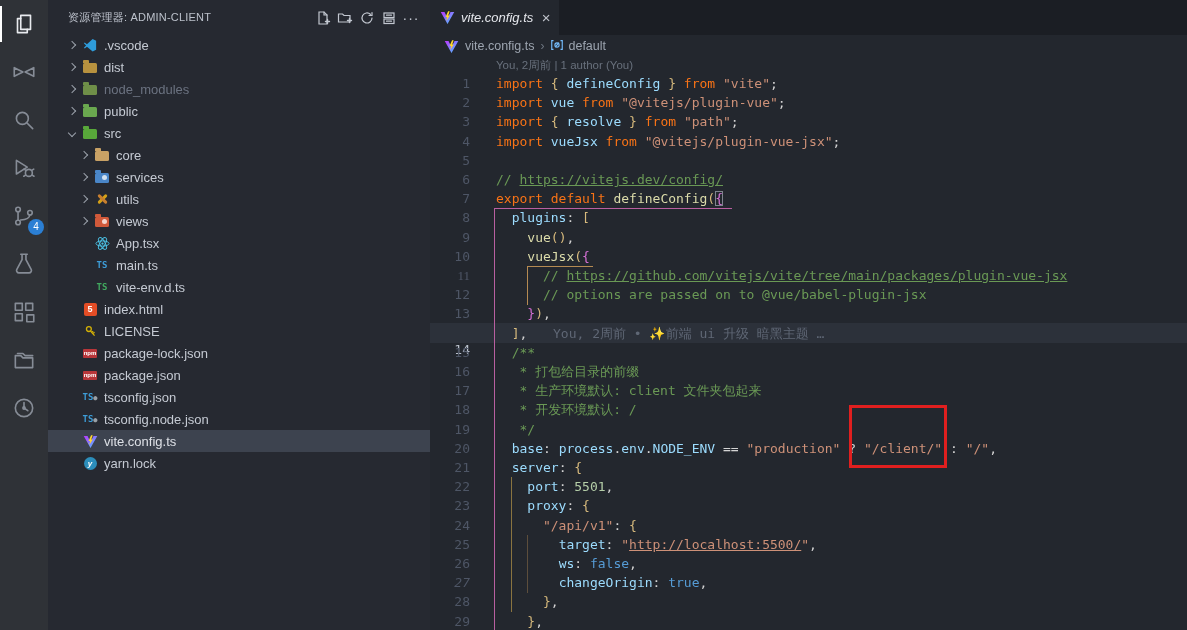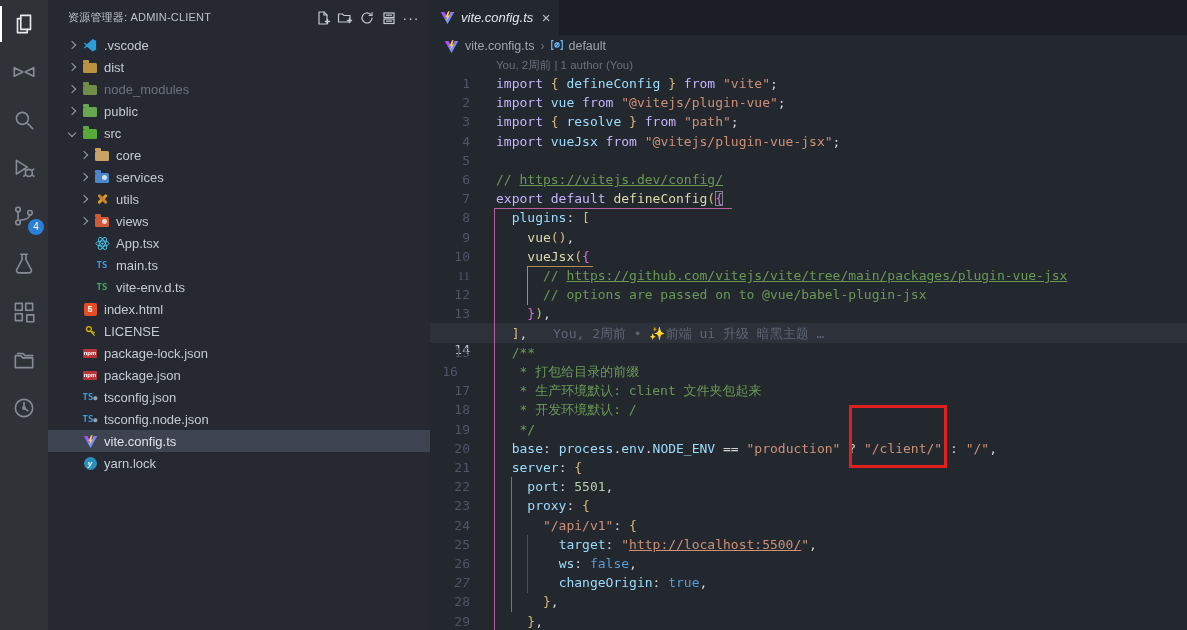--- a/index.html
+++ b/index.html
@@ -48,21 +48,21 @@
   #editor{position:absolute;left:430px;right:0;top:35px;bottom:0;background:#23272e;overflow:hidden;z-index:2;font-family:"DejaVu Sans Mono",monospace;}
   #breadcrumb{height:22px;display:flex;align-items:center;padding-left:14px;font-family:"Liberation Sans",sans-serif;font-size:12.5px;color:#9da5b0;}
   #breadcrumb .sep{margin:0 6px;color:#6e7680;font-size:12px;}
   #breadcrumb .bc{cursor:pointer;}
   #codelens{position:absolute;left:66px;top:23px;font-family:"Liberation Sans",sans-serif;font-size:11.5px;color:#68707c;}
   #cur-line{position:absolute;left:0;right:0;height:20px;background:#2c313a;}
   .gut{position:absolute;left:0;width:40px;text-align:right;font-size:13px;line-height:19.2px;color:#4e5666;}
   .gut.cur{color:#bac1cc;margin-top:16px;}
   .cl{position:absolute;left:66px;font-size:13px;line-height:19.2px;white-space:pre;color:#d4d4d4;}
   
-  .kw{color:#c4b5fd;} .vr{color:#9cdcfe;} .fn{color:#dcdcaa;} .st{color:#ce9178;}
+  .kw{color:#f97316;} .vr{color:#9cdcfe;} .fn{color:#dcdcaa;} .st{color:#ce9178;}
   .cm{color:#6a9955;} .nm{color:#b5cea8;} .bl{color:#569cd6;} .pn{color:#d4d4d4;}
   .op{color:#d4d4d4;} .b1{color:#d7ba7d;} .b2{color:#d670d6;}
   .u{text-decoration:underline;} .bx{outline:1px solid #7f848e;outline-offset:-1px;}
   
   .vguide{position:absolute;width:1px;}
   .hguide{position:absolute;height:1px;}
   #blame{position:absolute;left:123px;font-size:13px;line-height:19.2px;color:#5f6775;white-space:pre;}
   #redbox{position:absolute;left:419px;top:370px;width:92px;height:57px;border:3px solid #e01f1f;z-index:9;}
   
   .msvg{display:block;}
@@ -426,21 +426,21 @@
       <div class="gut" style="top: 231px; font-family: Liberation Serif, serif;">11</div>
       <div class="cl" style="top: 231px;"><span class="pn">      </span><span class="cm">// </span><span class="cm u">https://github.com/vitejs/vite/tree/main/packages/plugin-vue-jsx</span></div>
       <div class="gut" style="top: 250.2px;">12</div>
       <div class="cl" style="top: 250.2px;"><span class="pn">      </span><span class="cm">// options are passed on to @vue/babel-plugin-jsx</span></div>
       <div class="gut" style="top: 269.4px;">13</div>
       <div class="cl" style="top: 269.4px;"><span class="pn">    </span><span class="b2">}</span><span class="b1">)</span><span class="pn">,</span></div>
       <div class="gut cur" style="top: 288.6px;">14</div>
       <div class="cl" style="top: 288.6px;"><span class="pn">  </span><span class="b1">]</span><span class="pn">,</span></div>
       <div class="gut" style="top: 307.8px;">15</div>
       <div class="cl" style="top: 307.8px;"><span class="cm">  /**</span></div>
-      <div class="gut" style="top: 327px; text-align: center;">16</div>
+      <div class="gut" style="top: 327px;">16</div>
       <div class="cl" style="top: 327px; text-align: center;"><span class="cm">   * 打包给目录的前缀</span></div>
       <div class="gut" style="top: 346.2px;">17</div>
       <div class="cl" style="top: 346.2px;"><span class="cm">   * 生产环境默认: client 文件夹包起来</span></div>
       <div class="gut" style="top: 365.4px;">18</div>
       <div class="cl" style="top: 365.4px;"><span class="cm">   * 开发环境默认: /</span></div>
       <div class="gut" style="top: 384.6px;">19</div>
       <div class="cl" style="top: 384.6px;"><span class="cm">   */</span></div>
       <div class="gut" style="top: 403.8px;">20</div>
       <div class="cl" style="top: 403.8px;"><span class="pn">  </span><span class="vr">base</span><span class="pn">:</span><span class="pn"> </span><span class="vr">process</span><span class="pn">.</span><span class="vr">env</span><span class="pn">.</span><span class="vr">NODE_ENV</span><span class="pn"> </span><span class="op">==</span><span class="pn"> </span><span class="st">"production"</span><span class="pn"> </span><span class="pn">?</span><span class="pn"> </span><span class="st">"/client/"</span><span class="pn"> </span><span class="pn">:</span><span class="pn"> </span><span class="st">"/"</span><span class="pn">,</span></div>
       <div class="gut" style="top: 423px;">21</div>

